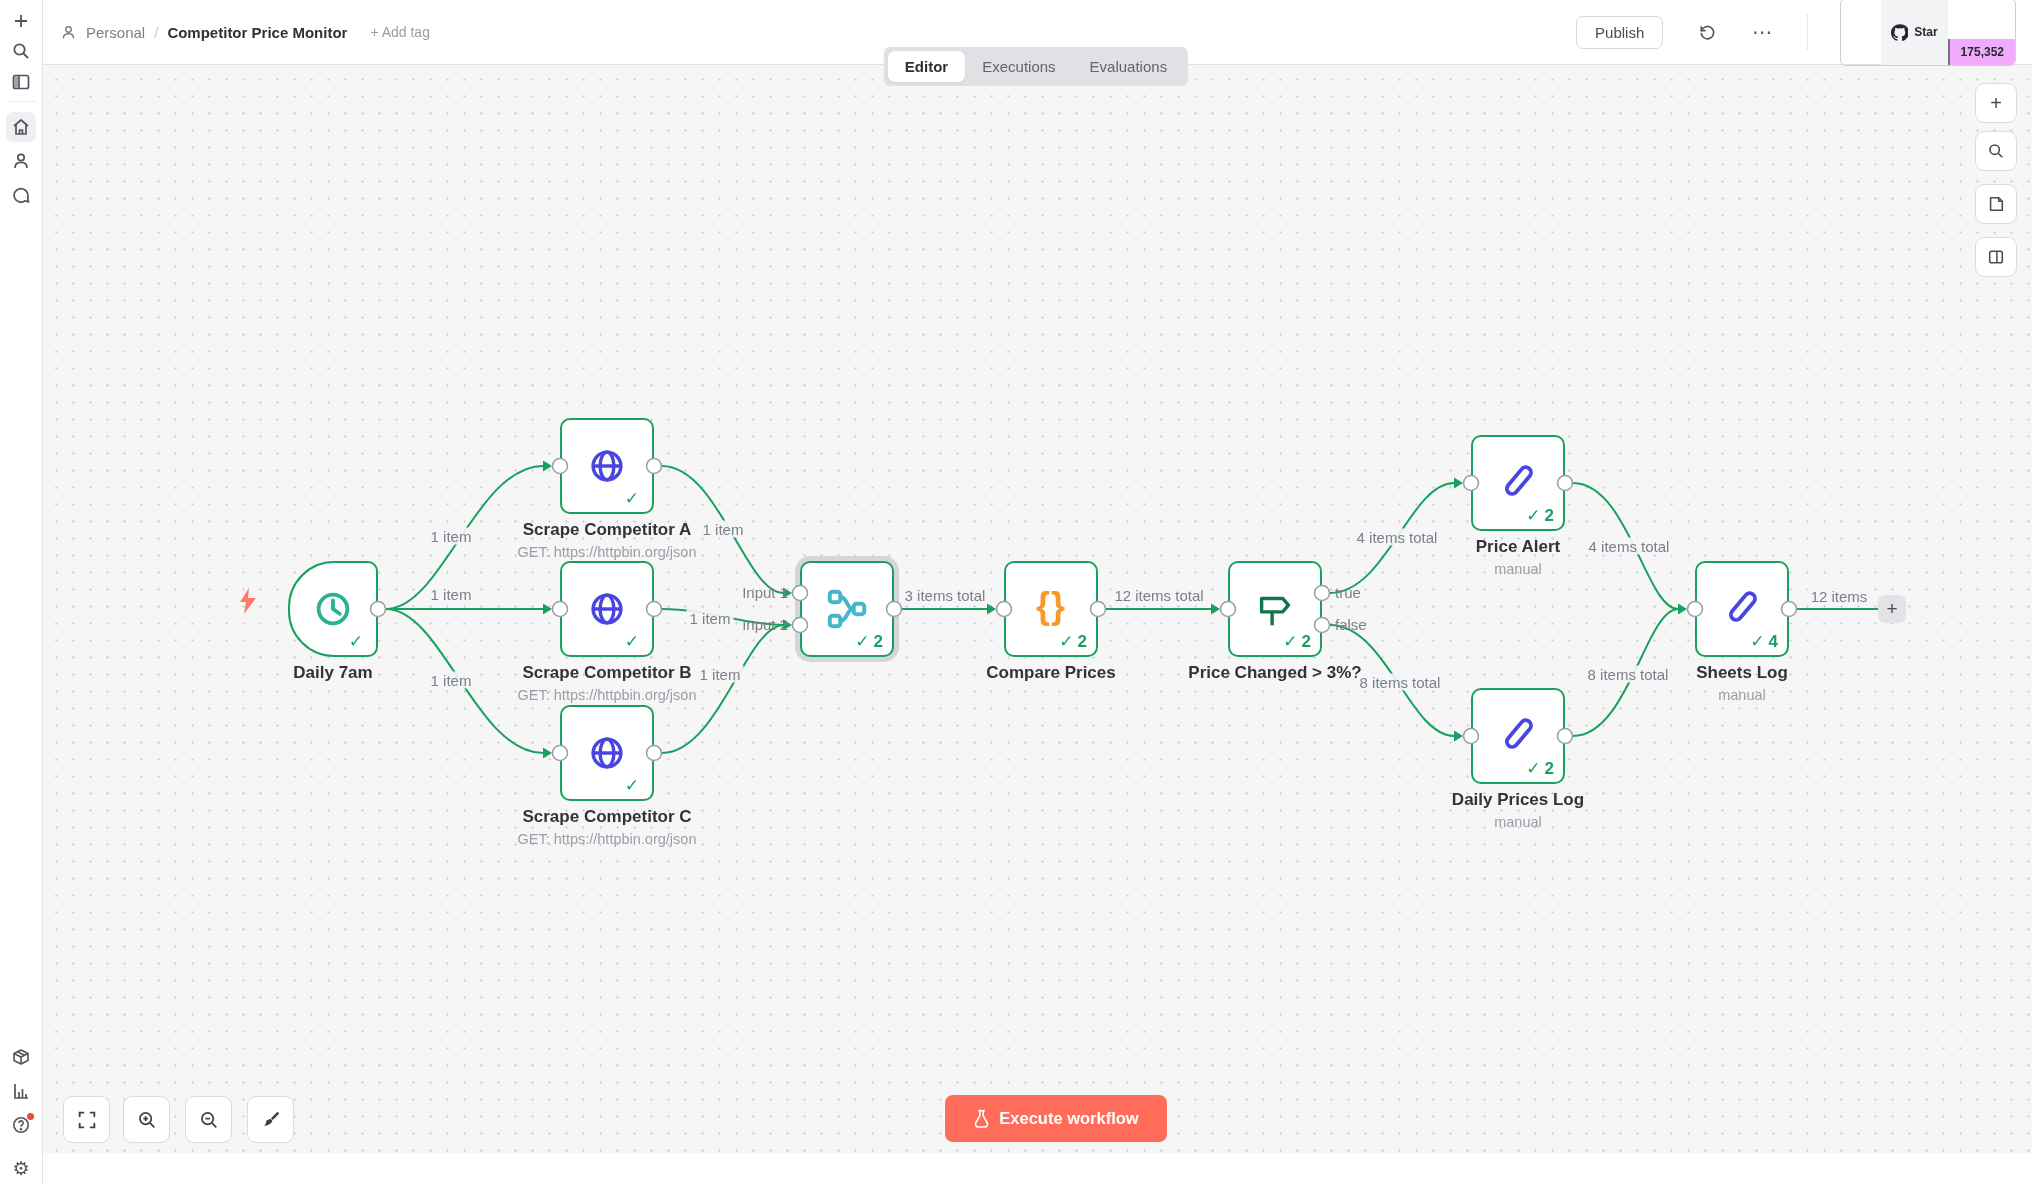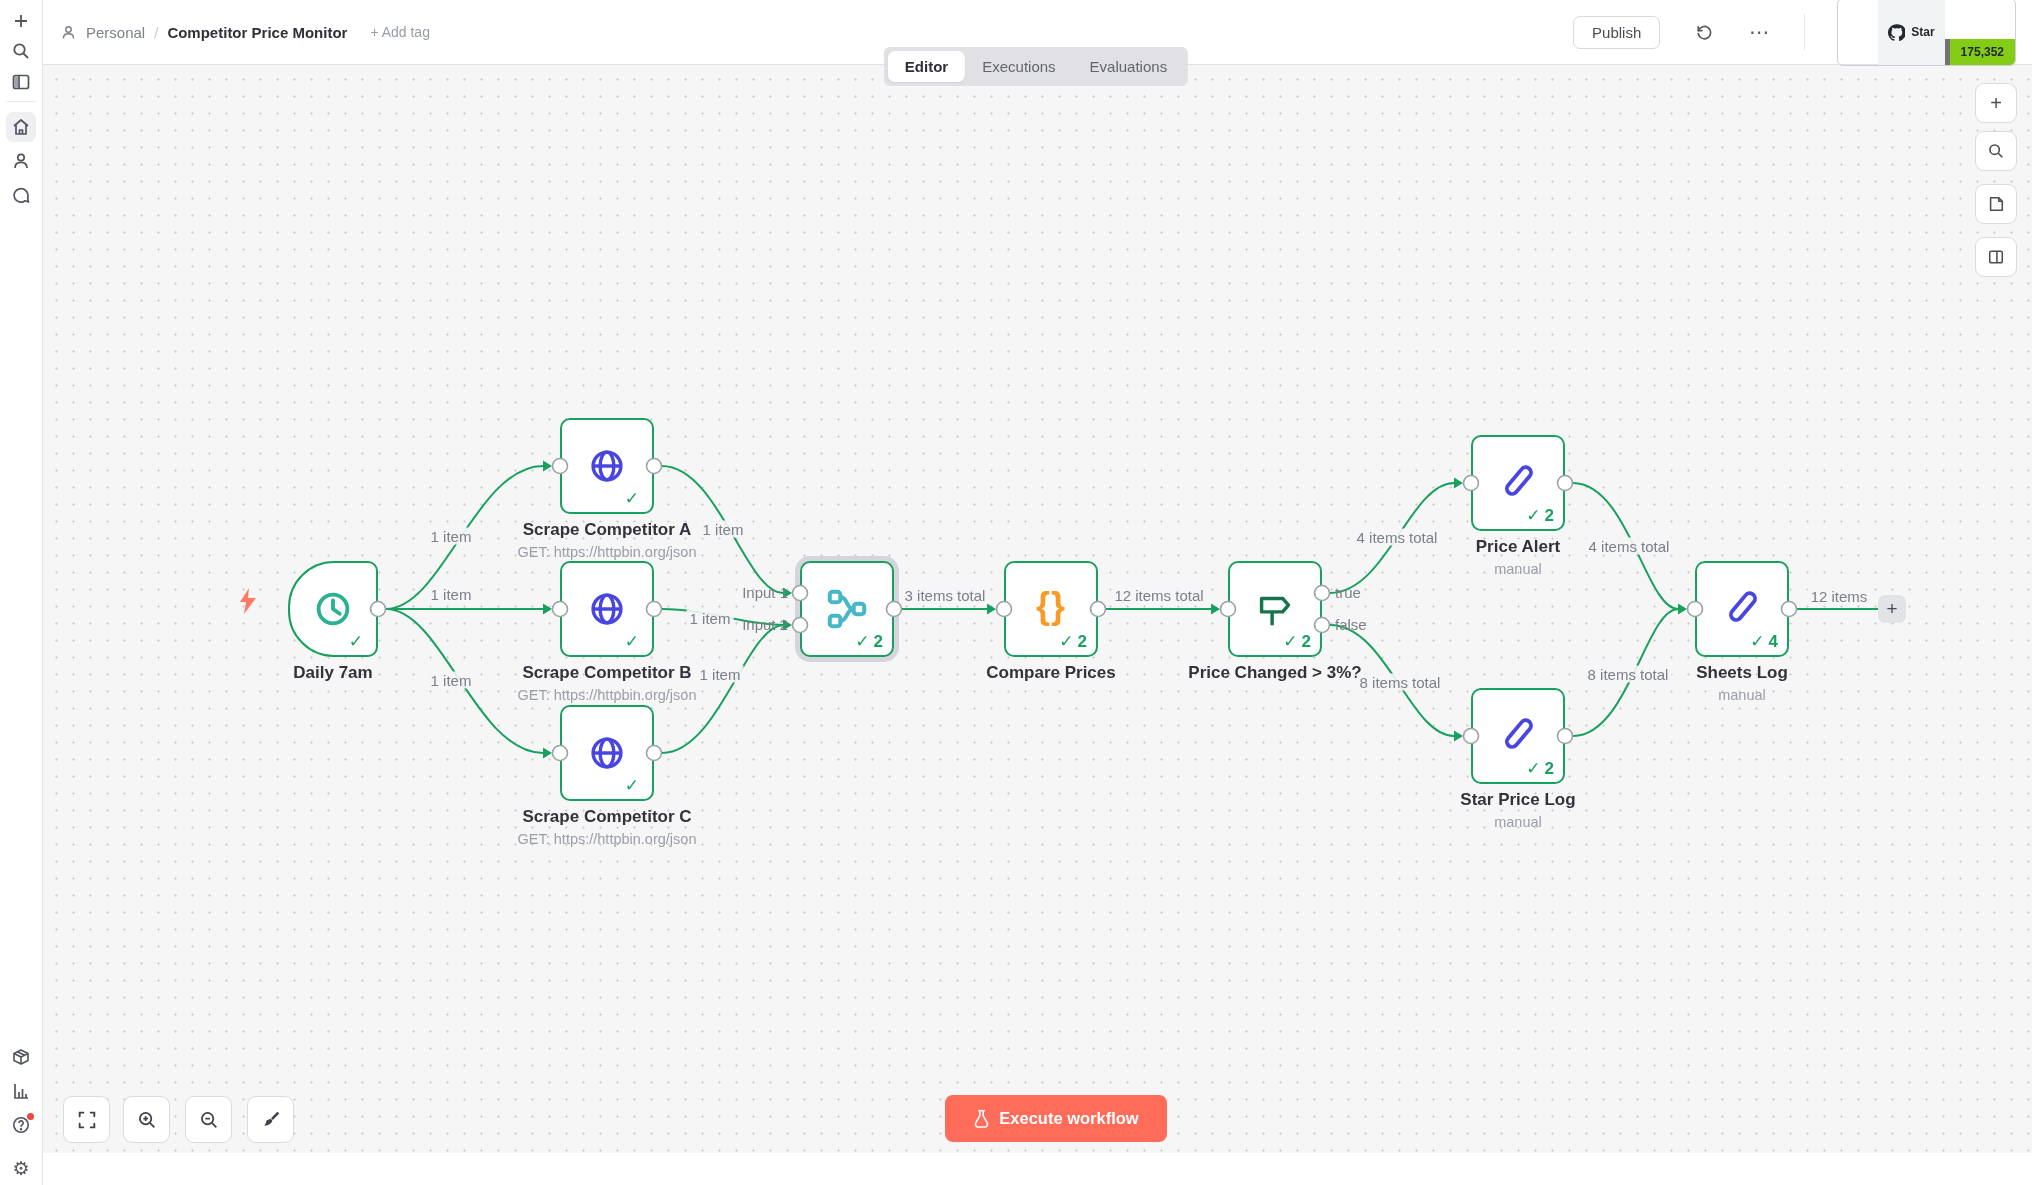--- a/index.html
+++ b/index.html
@@ -19,21 +19,21 @@
   .crumb-proj{color:#7c8089;}
   .crumb-sep{color:#c9cbd1;}
   .crumb-title{color:#2f3038;font-weight:600;}
   .add-tag{color:#989ca5;font-size:14px;margin-left:14px;cursor:pointer;}
   .top-actions{display:flex;align-items:center;gap:32px;}
   .btn-publish{background:#fff;border:1px solid #d8d9de;border-radius:7px;padding:7px 18px;font-size:15px;color:#4a4c55;cursor:pointer;font-family:inherit;}
   .icon-btn{background:none;border:none;color:#55575e;cursor:pointer;display:flex;align-items:center;padding:2px;}
   .vdiv{width:1px;height:36px;background:#e6e6ea;}
   .gh{display:flex;align-items:stretch;border:1px solid #ccd1d7;border-radius:6px;overflow:hidden;font-size:12px;cursor:pointer;padding-left:40px;}
   .gh-left{display:flex;align-items:center;gap:6px;background:#f2f3f5;padding:6px 10px;color:#24292f;font-weight:600;}
-  .gh-right{display:flex;align-items:center;background:#84cc16;padding:6px 11px;border-left:5px solid #737373;color:#24292f;font-weight:700;margin-top:40px;}
+  .gh-right{display:flex;align-items:center;background:#f0abfc;padding:6px 11px;border-left:2px solid #737373;color:#24292f;font-weight:700;margin-top:40px;}
 
   
   .tabs{position:absolute;left:1036px;top:47px;transform:translateX(-50%);display:flex;background:#e1e1e5;border-radius:6px;padding:4px;z-index:25;}
   .tab{font-size:15px;color:#63656d;padding:7px 17px;border-radius:7px;cursor:pointer;white-space:nowrap;}
   .tab.active{background:#fff;color:#2f3037;font-weight:600;box-shadow:0 1px 2px rgba(0,0,0,.06);}
 
   
   .canvas{position:absolute;left:42px;top:64px;width:1990px;height:1088px;background:#f6f6f7;border-top:1px solid #e2e2e5;
     background-image:radial-gradient(#d4d5d8 1.1px,transparent 1.3px);background-size:17px 17px;background-position:6px 6px;overflow:hidden;}
   .edges{position:absolute;left:0;top:0;z-index:3;pointer-events:none;}
@@ -404,21 +404,21 @@
       </div>
     <div class="nlabel" style="left:1083px;top:598px">
         <div class="nname">Price Changed &gt; 3%?</div>
         <div class="nsub"></div>
       </div>
     <div class="nlabel" style="left:1326px;top:472px">
         <div class="nname">Price Alert</div>
         <div class="nsub">manual</div>
       </div>
     <div class="nlabel" style="left:1326px;top:725px">
-        <div class="nname">Star Price Log</div>
+        <div class="nname">Daily Prices Log</div>
         <div class="nsub">manual</div>
       </div>
     <div class="nlabel" style="left:1550px;top:598px">
         <div class="nname">Sheets Log</div>
         <div class="nsub">manual</div>
       </div>
 
     <span class="elabel" style="left:409px;top:471px">1 item</span>
     <span class="elabel" style="left:409px;top:529px">1 item</span>
     <span class="elabel" style="left:409px;top:615px">1 item</span>

